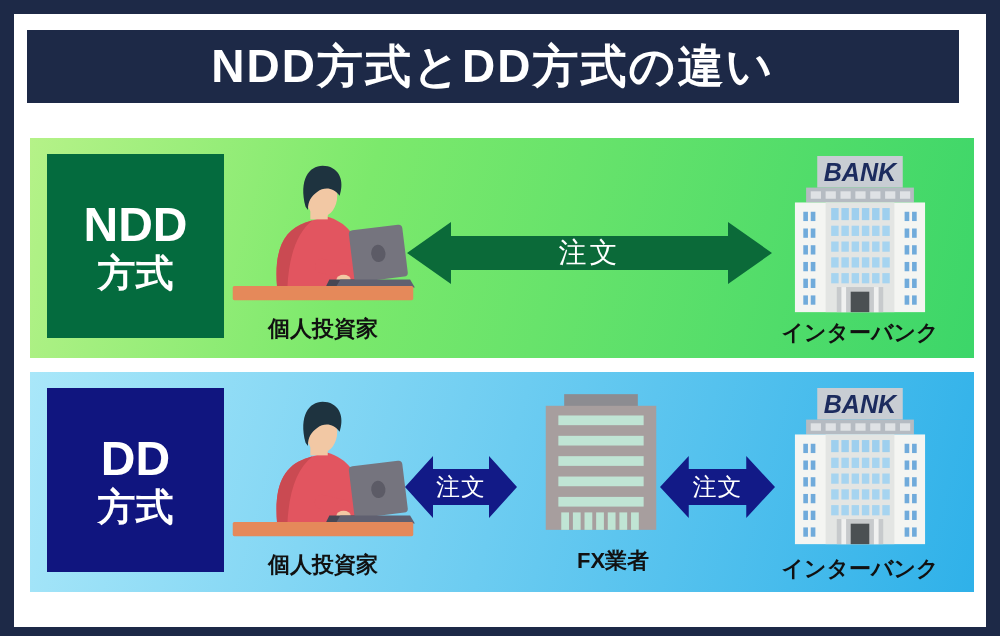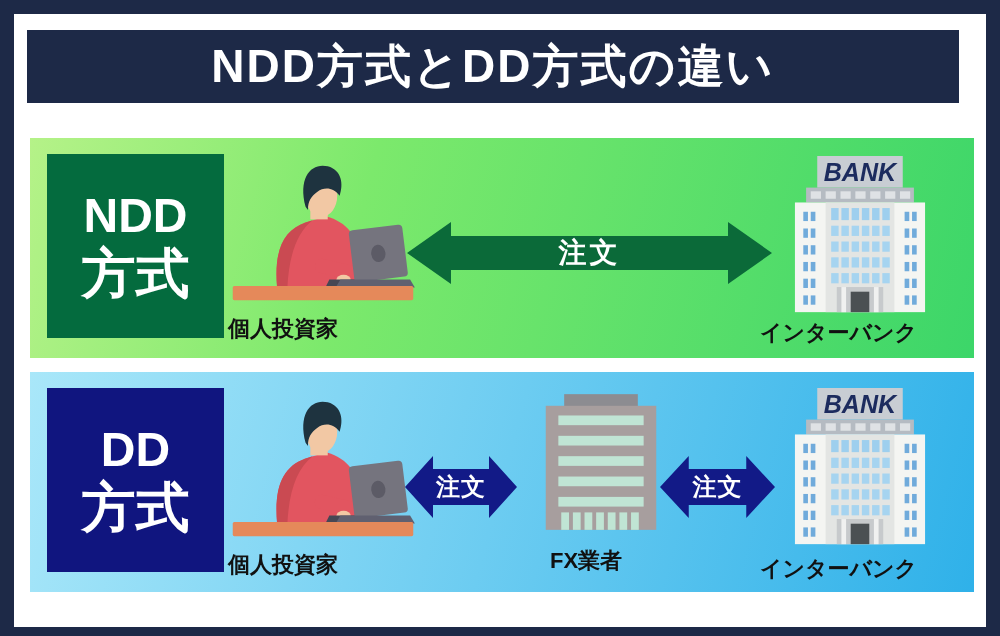--- a/index.html
+++ b/index.html
@@ -56,39 +56,40 @@
   .badge{
     position:absolute;
     left:17px; top:16px;
     width:177px; height:184px;
     display:flex; flex-direction:column;
     align-items:center; justify-content:center;
     color:#ffffff; font-weight:bold;
     line-height:1.12; text-align:center;
   }
   .badge .l1{font-size:48px;}
-  .badge .l2{font-size:54px;}
+  .badge .l2{font-size:38px;}
   .badge.green{background:var(--ndd-badge);}
   .badge.navy{background:var(--dd-badge);}
   .figure{position:absolute;font-style:italic;}
   .caption{
     position:absolute;
+    text-align:center;
     font-size:22px;
     font-weight:bold;
     color:var(--label-black);
     white-space:nowrap;
   }
   .arrow-wrap{
     position:absolute;
     display:flex; align-items:center; justify-content:center;
   }
   .arrow-wrap svg{position:absolute; left:0; top:0; width:100%; height:100%;}
   .arrow-text{
     position:relative;
-    color:#ffffff; font-weight:bold;
+    color:#ffffff; font-weight:normal;
     letter-spacing:3px;
     white-space:nowrap;
   }
   .arrow-text.big{font-size:28px;}
   .arrow-text.small{font-size:24px; letter-spacing:1px;}
   .bank-sign-text{
     font-family:"Liberation Sans",sans-serif;
     font-weight:bold;
   }
 </style>

